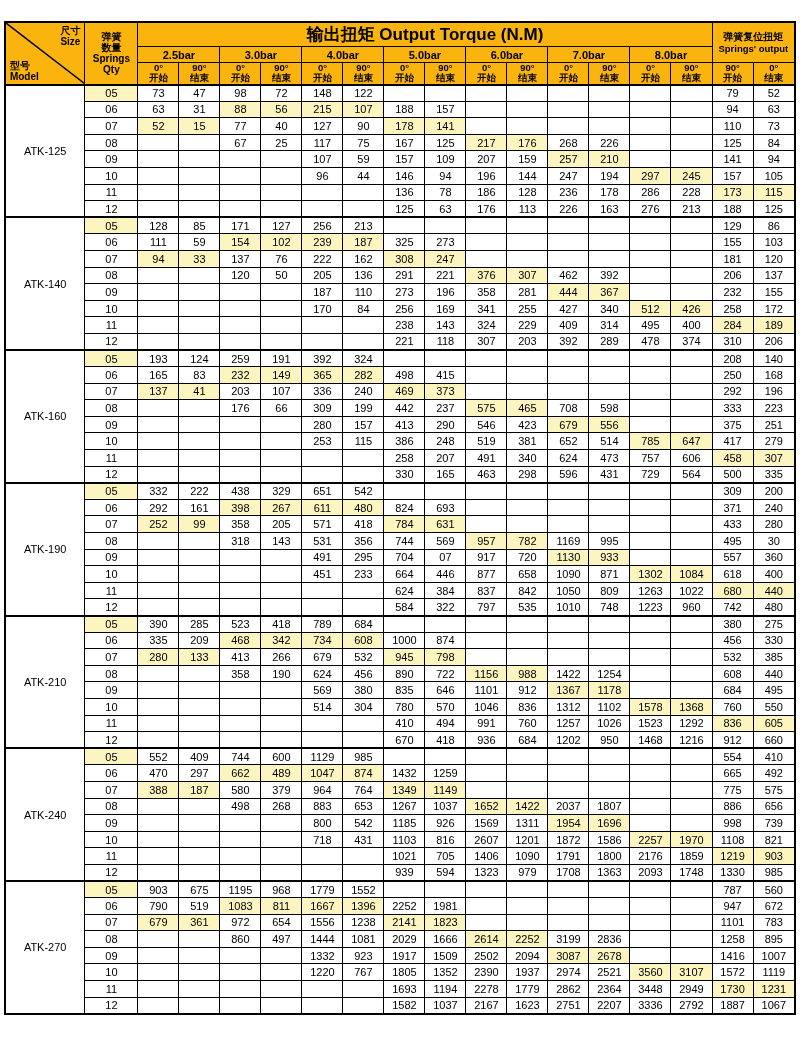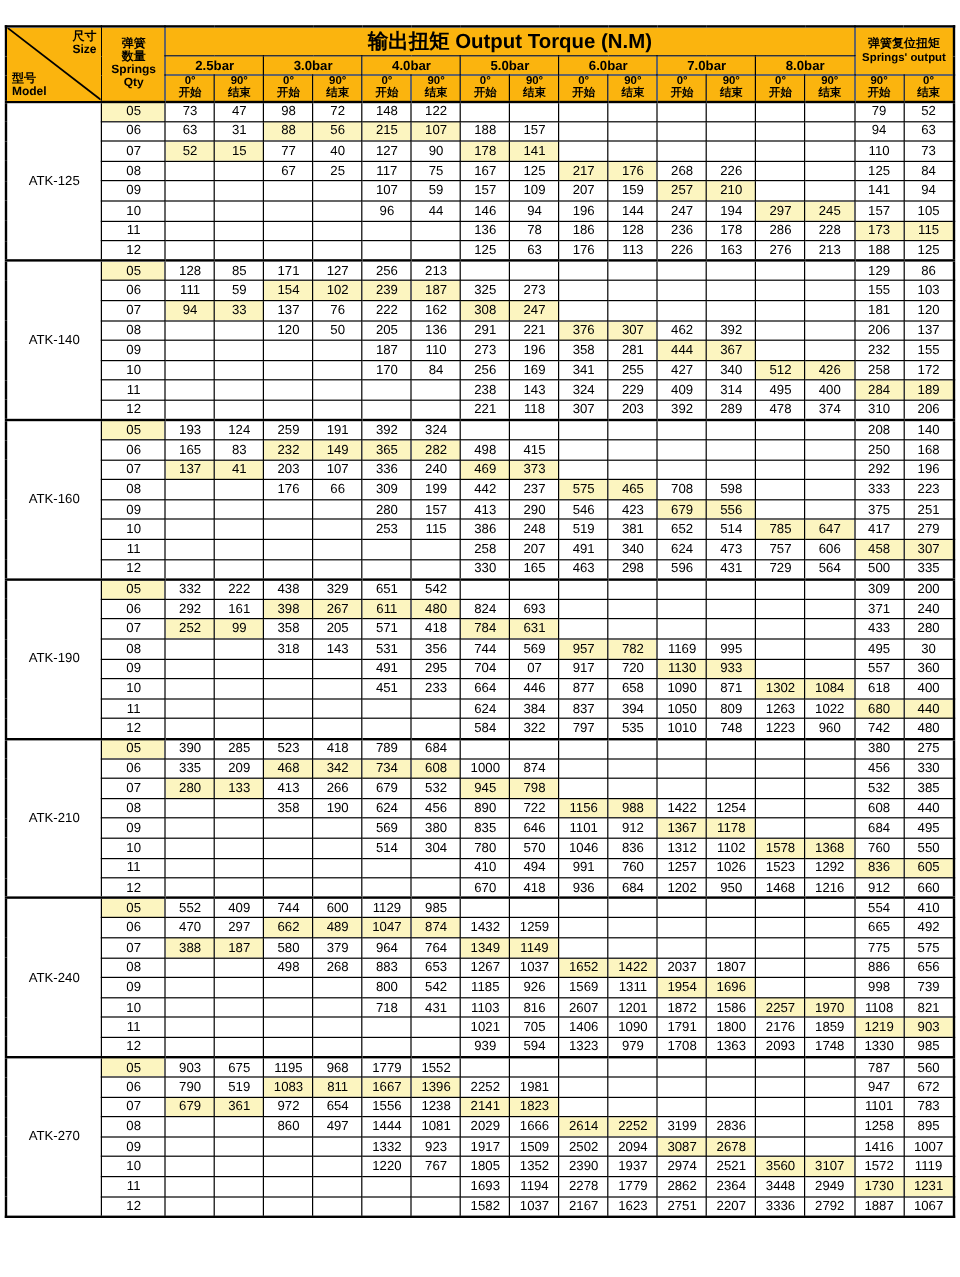--- a/index.html
+++ b/index.html
@@ -766,21 +766,21 @@
         <td class="qty-cell">11</td>
         <td class="num-cell"></td>
         <td class="num-cell"></td>
         <td class="num-cell"></td>
         <td class="num-cell"></td>
         <td class="num-cell"></td>
         <td class="num-cell"></td>
         <td class="num-cell">624</td>
         <td class="num-cell">384</td>
         <td class="num-cell">837</td>
-        <td class="num-cell">394</td>
+        <td class="num-cell">842</td>
         <td class="num-cell">1050</td>
         <td class="num-cell">809</td>
         <td class="num-cell">1263</td>
         <td class="num-cell">1022</td>
         <td class="num-cell hl">680</td>
         <td class="num-cell hl">440</td>
       </tr>
       <tr>
         <td class="qty-cell">12</td>
         <td class="num-cell"></td>

